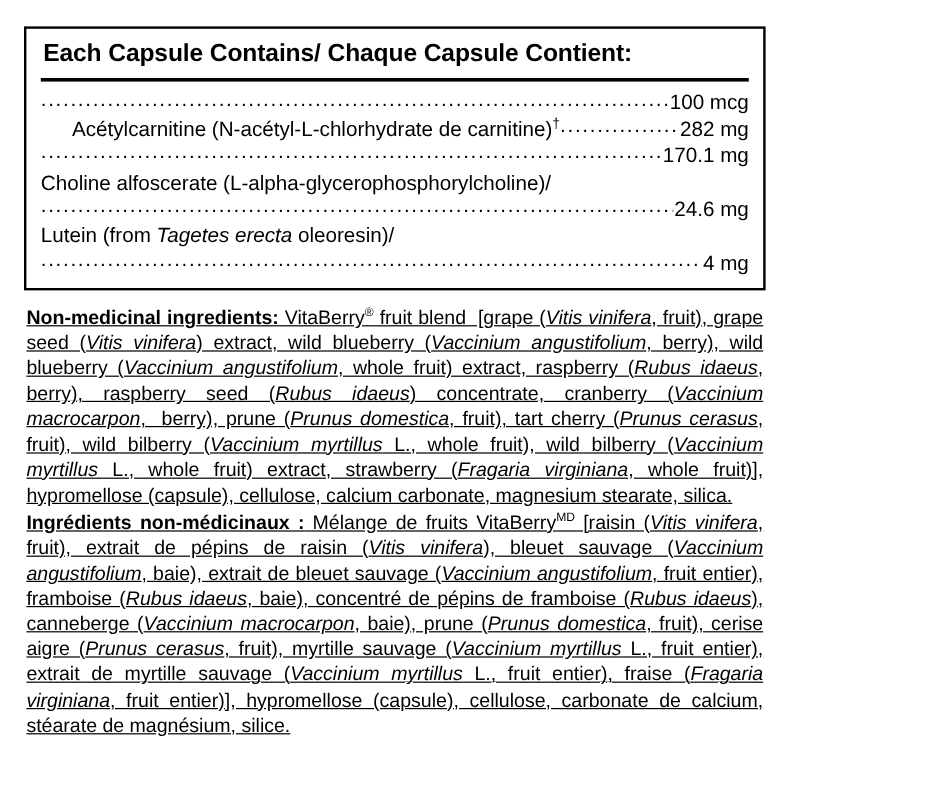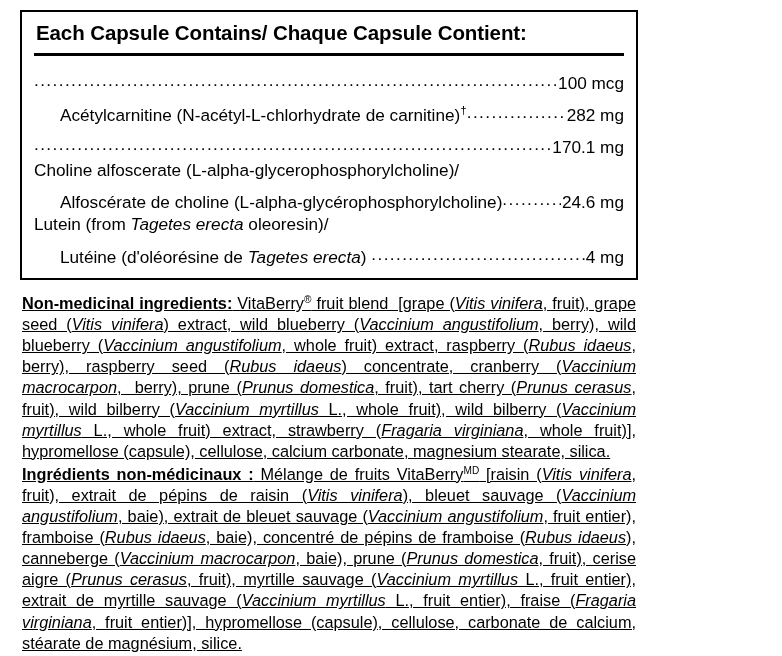--- a/index.html
+++ b/index.html
@@ -12,21 +12,21 @@
     height: 656px;
     font-family: "Liberation Sans", sans-serif;
     color: #000000;
     -webkit-font-smoothing: antialiased;
   }
   .page {
     position: relative;
     width: 658px;
     height: 656px;
     box-sizing: border-box;
-    padding: 10px 18px 6px 18px;
+    padding: 22px 18px 6px 18px;
   }
 
   
   .panel {
     border: 2px solid #000;
     box-sizing: border-box;
     padding: 8px 12px 10px 12px;
     margin: 0 2px 0 2px;
   }
   .panel-title {
@@ -55,21 +55,21 @@
   }
   .flex-row .nm { flex: 0 0 auto; }
   .flex-row .leader-fill {
     flex: 1 1 auto;
     overflow: hidden;
     white-space: nowrap;
     letter-spacing: 1.4px;
     position: relative;
     top: -3px;
   }
-  .flex-row .amt { flex: 0 0 auto; padding-left: 1px; margin-top: 10px; }
+  .flex-row .amt { flex: 0 0 auto; padding-left: 1px; }
   .nowrap-only { display: block; white-space: nowrap; }
 
   
   .nonmed {
     margin: 13px 4px 0 4px;
     font-size: 16.3px;
     line-height: 1.295;
     text-align: justify;
   }
   .nonmed p {
@@ -126,32 +126,30 @@
       <div class="flex-row">
         <span class="leader-fill">..................................................................................................................</span>
         <span class="amt">170.1 mg</span>
       </div>
 
       <div>
         <div class="nowrap-only">
           <span class="nm">Choline alfoscerate (L-alpha-glycerophosphorylcholine)/</span>
         </div>
         <div class="flex-row">
-          <span class="nm" style="padding-left:26px;">Alfoscérate de choline (L-alpha-glycérophosphorylcholine)</span>
           <span class="leader-fill">..................................................................................................................</span>
           <span class="amt">24.6 mg</span>
         </div>
       </div>
 
       <div>
         <div class="nowrap-only">
           <span class="nm">Lutein (from <span class="it">Tagetes erecta</span> oleoresin)/</span>
         </div>
         <div class="flex-row">
-          <span class="nm" style="padding-left:26px;">Lutéine (d'oléorésine de <span class="it">Tagetes erecta</span>)&nbsp;</span>
           <span class="leader-fill">..................................................................................................................</span>
           <span class="amt">4 mg</span>
         </div>
       </div>
 
     </div>
   </div>
 
   <div class="nonmed">
     <p><span class="lead-en">Non-medicinal ingredients:</span> VitaBerry<sup class="reg">®</sup> fruit blend&nbsp; [grape (<span class="it">Vitis vinifera</span>, fruit), grape seed (<span class="it">Vitis vinifera</span>) extract, wild blueberry (<span class="it">Vaccinium angustifolium</span>, berry), wild blueberry (<span class="it">Vaccinium angustifolium</span>, whole fruit) extract, raspberry (<span class="it">Rubus idaeus</span>, berry), raspberry seed (<span class="it">Rubus idaeus</span>) concentrate, cranberry (<span class="it">Vaccinium macrocarpon</span>,&nbsp; berry), prune (<span class="it">Prunus domestica</span>, fruit), tart cherry (<span class="it">Prunus cerasus</span>, fruit), wild bilberry (<span class="it">Vaccinium myrtillus</span> L., whole fruit), wild bilberry (<span class="it">Vaccinium myrtillus</span> L., whole fruit) extract, strawberry (<span class="it">Fragaria virginiana</span>, whole fruit)], hypromellose (capsule), cellulose, calcium carbonate, magnesium stearate, silica.</p>

